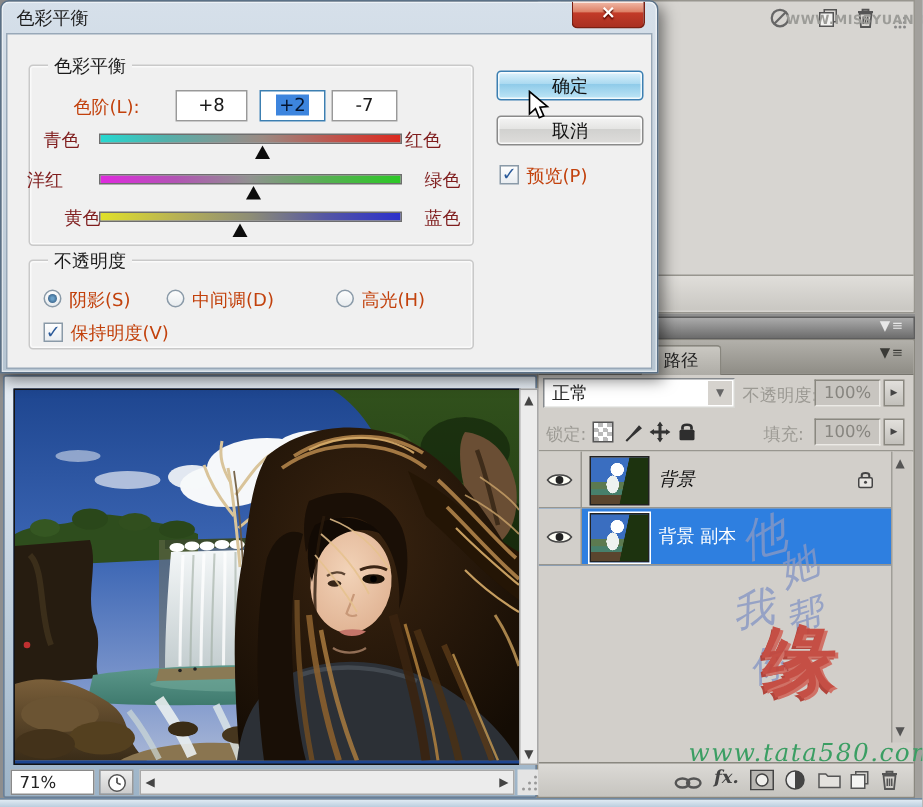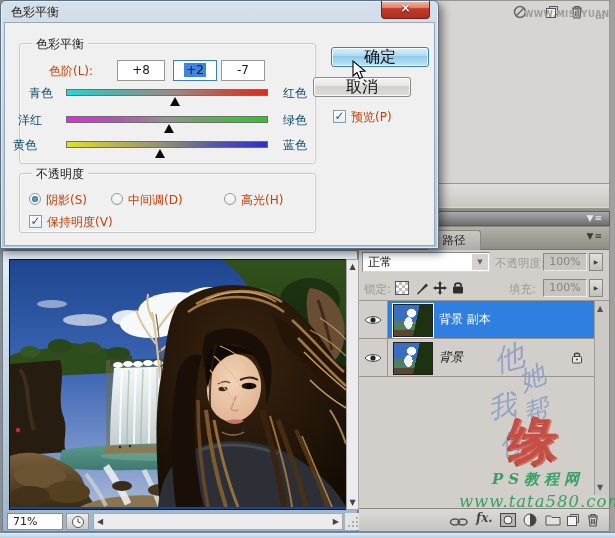--- a/index.html
+++ b/index.html
@@ -84,31 +84,31 @@
   
   .dialog{left:0;top:0;width:439px;height:249px;background:linear-gradient(#d6e0ea,#b6c5d2);border:1px solid #5a7086;border-radius:6px 6px 0 0;box-shadow:3px 4px 10px rgba(0,0,0,.5), inset 0 0 0 1px rgba(255,255,255,.55);box-sizing:border-box;z-index:50;}
   .dlg-title{position:absolute;left:10px;top:3px;font-size:12px;color:#1c1c1c;}
   .dlg-close{position:absolute;right:8px;top:0;width:47px;height:17px;background:linear-gradient(#f2bcaa 0%,#dd8168 40%,#c23a28 45%,#a93021 100%);border:1px solid #7a1f12;border-top:none;border-radius:0 0 4px 4px;box-shadow:inset 0 1px 0 rgba(255,255,255,.7);color:#fff;font-weight:bold;font-size:12px;text-align:center;line-height:15px;text-shadow:0 1px 1px #5a0800;}
   .dlg-body{position:absolute;left:3px;top:21px;width:431px;height:224px;background:#f0f0f0;border:1px solid #98a8b8;box-sizing:border-box;}
   .grp{position:absolute;border:1px solid #c9c9c9;border-radius:3px;box-shadow:inset 0 0 0 1px #fafafa;}
   .grp-label{position:absolute;top:-8px;left:12px;background:#f0f0f0;padding:0 4px;font-size:12px;color:#1a1a1a;}
   .lv-field{position:absolute;height:21px;background:#fff;border:1px solid #999;box-sizing:border-box;font-size:12px;text-align:center;line-height:19px;}
   .lv-field.focus{border-color:#3c7fb1;}
   .lv-field .selhl{background:#3d85de;color:#04142e;padding:0 2px;}
-  .sl-label{position:absolute;font-size:12px;color:#0c4a6e;}
+  .sl-label{position:absolute;font-size:12px;color:#7f1d1d;}
   .track{position:absolute;width:202px;height:7px;border:1px solid #6e6e6e;box-sizing:border-box;}
   .track1{background:linear-gradient(90deg,#26d8d0,#54b0aa 22%,#8d928e 46%,#9b8a82 54%,#c25048 80%,#dc2a20);}
   .track2{background:linear-gradient(90deg,#df2ade,#b254b4 25%,#909290 50%,#56b052 75%,#2cc826);}
   .track3{background:linear-gradient(90deg,#e0e02a,#b8b254 25%,#8d8d76 50%,#5456a4 75%,#2c30cc);}
   .sl-thumb{position:absolute;width:0;height:0;border-left:5px solid transparent;border-right:5px solid transparent;border-bottom:9px solid #0c0c0c;}
   .radio{position:absolute;width:12px;height:12px;border:1px solid #8a9aa8;border-radius:50%;background:linear-gradient(#fdfdfd,#e8ecef);box-sizing:border-box;}
   .radio.on::after{content:"";position:absolute;left:2px;top:2px;width:6px;height:6px;border-radius:50%;background:radial-gradient(#6aa0c8 20%,#244a72);}
   .cbox{position:absolute;width:13px;height:13px;border:1px solid #8a9aa8;background:linear-gradient(#fefefe,#e9edf1);box-sizing:border-box;color:#2a5a9a;font-size:12px;font-weight:bold;line-height:11px;text-align:center;}
   .dlg-lbl{position:absolute;font-size:12px;color:#c2410c;}
-  .btn{position:absolute;width:98px;height:20px;border-radius:3px;box-sizing:border-box;text-align:center;font-size:16px;line-height:18px;color:#111;}
+  .btn{position:absolute;width:98px;height:20px;border-radius:3px;box-sizing:border-box;text-align:center;font-size:12px;line-height:18px;color:#111;}
   .btn-ok{background:linear-gradient(#def2fc,#a9d9f0 45%,#8fcbe9 46%,#bfe6f6);border:1px solid #3c7fb1;box-shadow:inset 0 0 0 1px rgba(255,255,255,.8);}
   .btn-cancel{background:linear-gradient(#f5f5f5,#e4e4e2 45%,#d1d1cf 46%,#dedddb);border:1px solid #8a8a8a;box-shadow:inset 0 0 0 1px rgba(255,255,255,.8);}
   .cursor{left:352px;top:60px;z-index:60;}
 </style>
 </head>
 <body>
 
 <div class="stage">
 
   <div class="abs top-panel">
@@ -187,47 +187,47 @@
             <rect x="1" y="5.5" width="10" height="7" rx="1" fill="#2e2e2e"></rect>
             <path d="M3,5.5 V3.8 C3,1.6 9,1.6 9,3.8 V5.5" stroke="#2e2e2e" stroke-width="1.8" fill="none"></path>
           </svg>
       </span>
       <span class="abs dim-label" style="left:150px;top:7px;">填充:</span>
       <div class="val-box" style="left:184px;top:4px;">100%</div>
       <div class="spin" style="left:230px;top:4px;">▶</div>
     </div>
 
     <div class="layer-list">
-      <div class="lrow sel">
-        <div class="eye-cell">
-          <svg width="18" height="12">
-              <path d="M1,6 C4,1.5 14,1.5 17,6 C14,10.5 4,10.5 1,6 Z" fill="#fdfdf5" stroke="#444" stroke-width="1"></path>
-              <circle cx="9" cy="6" r="2.6" fill="#222"></circle>
-            </svg>
-        </div>
-        <div class="thumb thumb-scene"></div>
-        <span class="lname">背景 副本</span>
-      </div>
       <div class="lrow">
         <div class="eye-cell">
           <svg width="18" height="12">
               <path d="M1,6 C4,1.5 14,1.5 17,6 C14,10.5 4,10.5 1,6 Z" fill="#fdfdf5" stroke="#444" stroke-width="1"></path>
               <circle cx="9" cy="6" r="2.6" fill="#222"></circle>
             </svg>
         </div>
         <div class="thumb thumb-scene"></div>
         <span class="lname ital">背景</span>
         <span class="abs" style="left:212px;top:12px;">
           <svg width="12" height="13">
               <rect x="1.5" y="5.5" width="9" height="6.5" rx="1" fill="#e8e6e2" stroke="#444"></rect>
               <path d="M3.5,5.5 V3.8 C3.5,1.8 8.5,1.8 8.5,3.8 V5.5" stroke="#444" stroke-width="1.4" fill="none"></path>
               <circle cx="6" cy="8.5" r="1" fill="#444"></circle>
             </svg>
         </span>
       </div>
+      <div class="lrow sel">
+        <div class="eye-cell">
+          <svg width="18" height="12">
+              <path d="M1,6 C4,1.5 14,1.5 17,6 C14,10.5 4,10.5 1,6 Z" fill="#fdfdf5" stroke="#444" stroke-width="1"></path>
+              <circle cx="9" cy="6" r="2.6" fill="#222"></circle>
+            </svg>
+        </div>
+        <div class="thumb thumb-scene"></div>
+        <span class="lname">背景 副本</span>
+      </div>
     </div>
     <div class="list-scroll">
       <span class="ar" style="top:3px;">▲</span>
       <span class="ar" style="bottom:3px;">▼</span>
     </div>
 
     <div class="layers-toolbar">
       <span class="lt-ico" style="left:90px;top:7px;">
         <svg width="20" height="10">
             <ellipse cx="6" cy="5" rx="4.5" ry="3" fill="none" stroke="#555" stroke-width="1.6"></ellipse>
@@ -269,21 +269,20 @@
   </div>
 
   <div class="wm-script">
     <span style="left:494px;top:338px;font-size:30px;transform:rotate(-15deg);">他</span>
     <span style="left:519px;top:360px;font-size:26px;transform:rotate(-22deg);">她</span>
     <span style="left:488px;top:388px;font-size:28px;transform:rotate(-12deg);">我</span>
     <span style="left:523px;top:394px;font-size:26px;transform:rotate(-18deg);">帮</span>
     <span style="left:499px;top:426px;font-size:26px;transform:rotate(-15deg);">你</span>
   </div>
   <div class="abs wm-seal">缘</div>
-  <div class="abs wm-green1">PS教程网</div>
   <div class="abs wm-green2">www.tata580.com</div>
 
   <div class="abs doc-window">
     <div class="doc-img">
       <svg width="336" height="247" viewBox="0 0 336 247">
         <defs>
           <linearGradient id="sky" x1="0" y1="0" x2="0" y2="1">
             <stop offset="0" stop-color="#1e4690"></stop>
               <stop offset=".45" stop-color="#3c66b4"></stop>
               <stop offset=".8" stop-color="#7c96cc"></stop>
@@ -493,47 +492,47 @@
       <div class="grp" style="left:14px;top:20px;width:295px;height:119px;">
         <span class="grp-label">色彩平衡</span>
       </div>
       <span class="dlg-lbl" style="left:44px;top:40px;">色阶(L):</span>
       <div class="lv-field" style="left:112px;top:37px;width:48px;">+8</div>
       <div class="lv-field focus" style="left:168px;top:37px;width:44px;"><span class="selhl">+2</span></div>
       <div class="lv-field" style="left:216px;top:37px;width:44px;">-7</div>
 
       <span class="sl-label" style="left:24px;top:62px;">青色</span>
       <div class="track track1" style="left:61px;top:66px;"></div>
-      <span class="sl-label" style="left:278px;top:62px;font-family:Liberation Mono, monospace;">红色</span>
+      <span class="sl-label" style="left:265px;top:62px;font-family:Liberation Mono, monospace;">红色</span>
       <div class="sl-thumb" style="left:165px;top:74px;"></div>
 
       <span class="sl-label" style="left:13px;top:89px;">洋红</span>
       <div class="track track2" style="left:61px;top:93px;"></div>
       <span class="sl-label" style="left:278px;top:89px;">绿色</span>
       <div class="sl-thumb" style="left:159px;top:101px;"></div>
 
-      <span class="sl-label" style="left:8px;top:114px;">黄色</span>
+      <span class="sl-label" style="left:38px;top:114px;">黄色</span>
       <div class="track track3" style="left:61px;top:118px;"></div>
       <span class="sl-label" style="left:278px;top:114px;">蓝色</span>
       <div class="sl-thumb" style="left:150px;top:126px;"></div>
 
       <div class="grp" style="left:14px;top:150px;width:295px;height:58px;">
         <span class="grp-label">不透明度</span>
       </div>
       <div class="radio on" style="left:24px;top:170px;"></div>
       <span class="dlg-lbl" style="left:41px;top:169px;">阴影(S)</span>
       <div class="radio" style="left:106px;top:170px;"></div>
       <span class="dlg-lbl" style="left:123px;top:169px;">中间调(D)</span>
       <div class="radio" style="left:219px;top:170px;"></div>
       <span class="dlg-lbl" style="left:236px;top:169px;">高光(H)</span>
       <div class="cbox" style="left:24px;top:192px;"><span>✓</span></div>
       <span class="dlg-lbl" style="left:42px;top:191px;">保持明度(V)</span>
 
       <div class="btn btn-ok" style="left:326px;top:24px;">确定</div>
-      <div class="btn btn-cancel" style="left:308px;top:54px;">取消</div>
+      <div class="btn btn-cancel" style="left:326px;top:54px;">取消</div>
       <div class="cbox" style="left:328px;top:87px;"><span>✓</span></div>
       <span class="dlg-lbl" style="left:346px;top:86px;">预览(P)</span>
     </div>
   </div>
 
   <svg class="abs cursor" width="17" height="22" viewBox="0 0 17 22">
     <path d="M1,1 L1,16 L5,12.5 L7.5,18.5 L10.5,17.2 L8,11.5 L13,11 Z" fill="#fff" stroke="#000" stroke-width="1.1"></path>
   </svg>
 
 </div>

